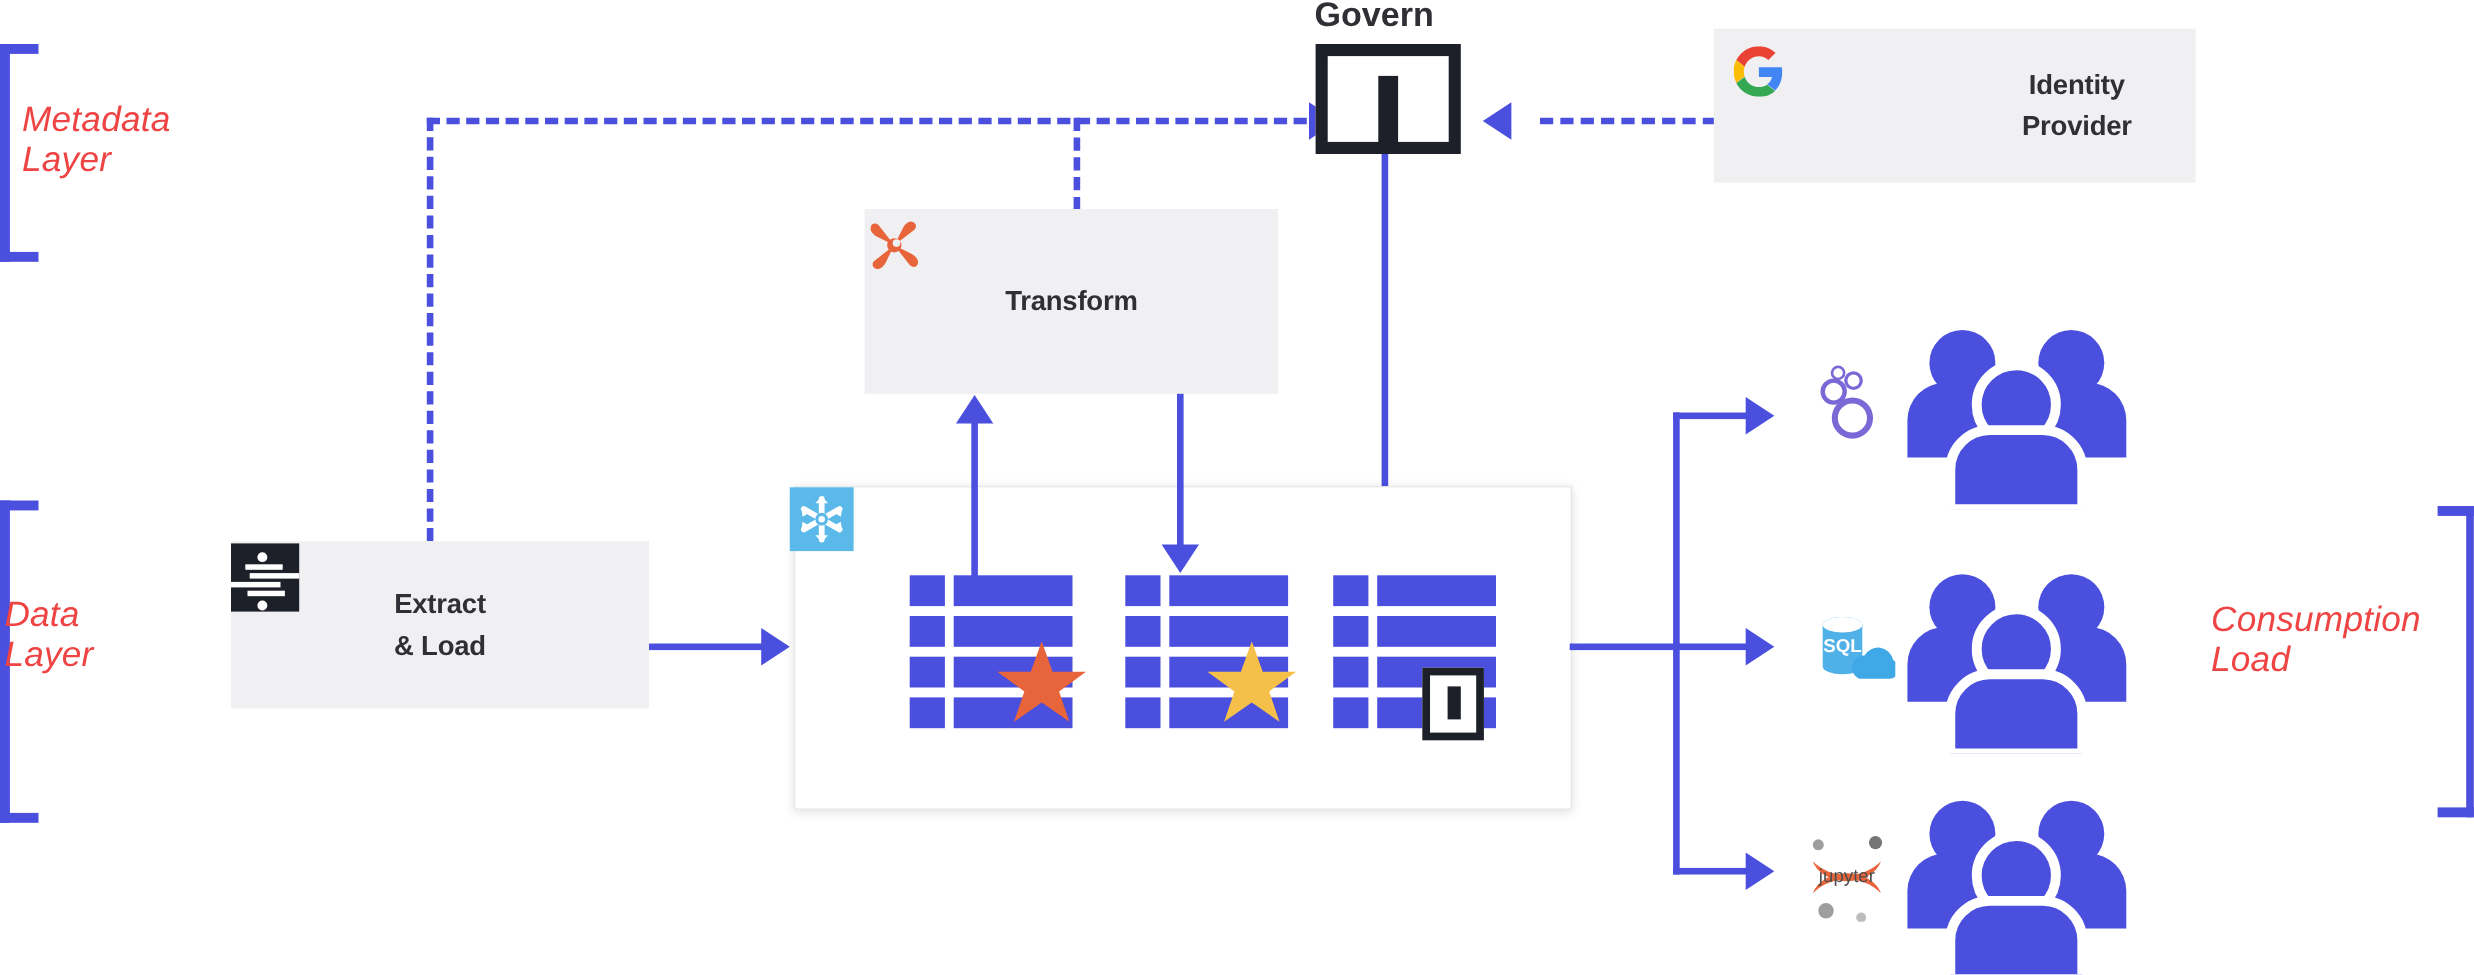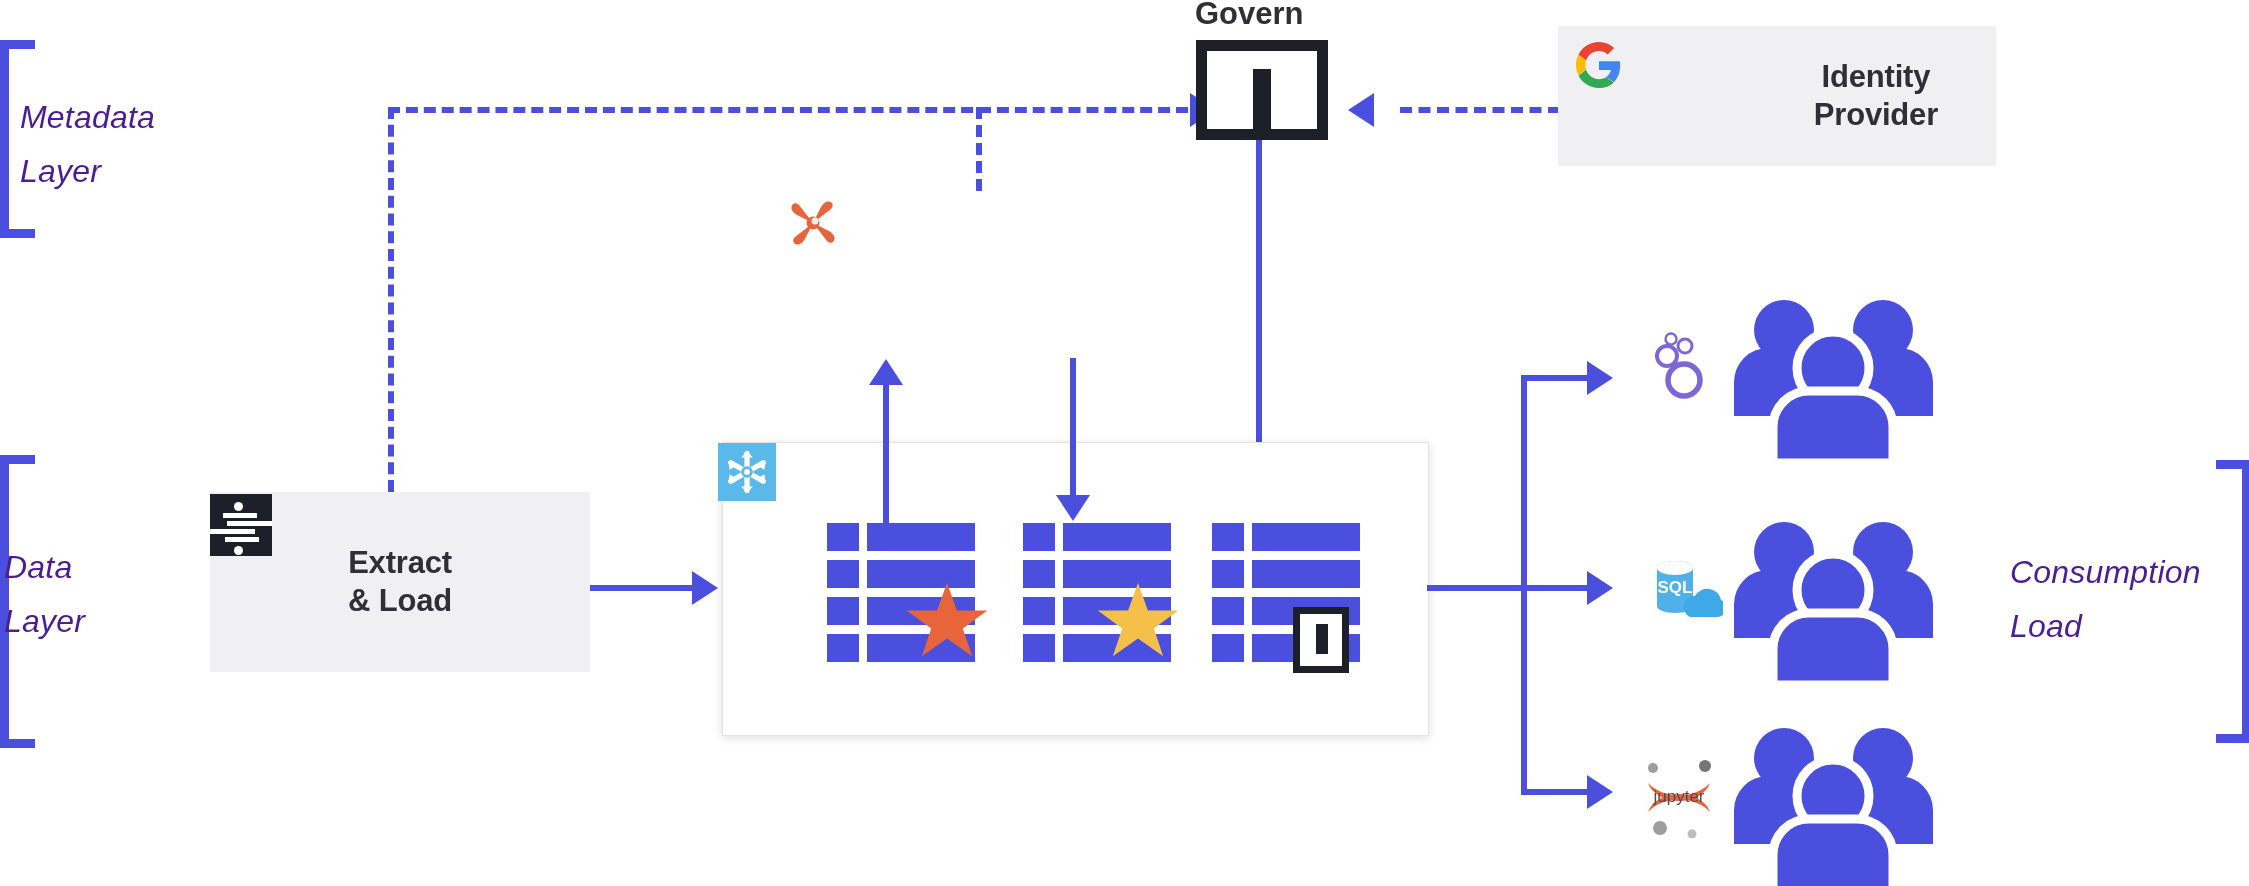--- a/index.html
+++ b/index.html
@@ -29,39 +29,39 @@
   }
   .bracket-right {
     border-width: 9px 9px 9px 0;
   }
 
   .layer-label {
     position: absolute;
     font-family: "Liberation Sans", sans-serif;
     font-style: italic;
     font-size: 32px;
-    line-height: 54px;
-    color: #4c1d95;
+    line-height: 36px;
+    color: #ef4444;
     white-space: pre-line;
     letter-spacing: 0.2px;
   }
 
   
   .gbox {
     position: absolute;
     background: #f0f0f2;
     display: flex;
     align-items: center;
     justify-content: center;
     text-align: center;
   }
   .gbox-title {
     font-family: "Liberation Sans", sans-serif;
     font-weight: bold;
-    font-size: 31px;
+    font-size: 25px;
     line-height: 38px;
     color: #2f2f35;
     white-space: pre-line;
     letter-spacing: -0.2px;
   }
 
   
   .warehouse {
     position: absolute;
     background: #ffffff;
@@ -186,35 +186,38 @@
 
   <div class="logo-sq" style="left:1576px; top:42px; width:46px; height:46px;">
     <svg viewBox="0 0 48 48" width="46" height="46">
       <path fill="#EA4335" d="M24 9.5c3.5 0 6.6 1.2 9 3.6l6.8-6.8C35.6 2.4 30.2 0 24 0 14.6 0 6.5 5.4 2.6 13.2l7.9 6.2C12.4 13.6 17.7 9.5 24 9.5z"></path>
       <path fill="#4285F4" d="M46.1 24.6c0-1.6-.1-3.2-.4-4.6H24v9.2h12.4c-.5 2.9-2.2 5.4-4.6 7l7.5 5.8c4.4-4 6.8-10 6.8-17.4z"></path>
       <path fill="#FBBC05" d="M10.5 28.6c-.5-1.5-.8-3-.8-4.6s.3-3.1.8-4.6l-7.9-6.2C1 16.3 0 20 0 24s1 7.7 2.6 10.8l7.9-6.2z"></path>
       <path fill="#34A853" d="M24 48c6.2 0 11.5-2 15.3-5.6l-7.5-5.8c-2.1 1.4-4.8 2.2-7.8 2.2-6.3 0-11.6-4.1-13.5-9.8l-7.9 6.2C6.5 42.6 14.6 48 24 48z"></path>
     </svg>
   </div>
 
+  <div class="gbox" style="left:786px; top:190px; width:376px; height:168px;">
+    <div class="gbox-title">Transform</div>
+  </div>
 
   <div class="logo-sq" style="left:788px; top:198px; width:50px; height:50px;">
     <svg viewBox="0 0 100 100" width="50" height="50">
       <g fill="#E8653C">
         <path d="M50 50 L22 14 C16 8 8 10 7 18 C6 25 12 30 18 34 L50 50 Z"></path>
         <path d="M50 50 L86 22 C92 17 90 8 82 7 C75 6 70 12 66 18 L50 50 Z"></path>
         <path d="M50 50 L78 86 C84 92 92 90 93 82 C94 75 88 70 82 66 L50 50 Z"></path>
         <path d="M50 50 L14 78 C8 83 10 92 18 93 C25 94 30 88 34 82 L50 50 Z"></path>
       </g>
       <circle cx="50" cy="50" r="13" fill="#E8653C"></circle>
       <circle cx="54" cy="46" r="7" fill="#f0f0f2"></circle>
     </svg>
   </div>
 
-  <div class="gbox" style="left:210px; top:492px; width:380px; height:180px;">
+  <div class="gbox" style="left:210px; top:492px; width:380px; height:152px;">
     <div class="gbox-title">Extract
 &amp; Load</div>
   </div>
 
   <div class="logo-sq fivetran" style="left:210px; top:494px; width:62px; height:62px;">
     <i style="left:24px; top:8px; width:9px; height:9px; border-radius:50%;"></i>
     <i style="left:13px; top:19px; width:34px; height:5px;"></i>
     <i style="left:17px; top:27px; width:45px; height:5px;"></i>
     <i style="left:0px;  top:35px; width:45px; height:5px;"></i>
     <i style="left:15px; top:43px; width:34px; height:5px;"></i>

